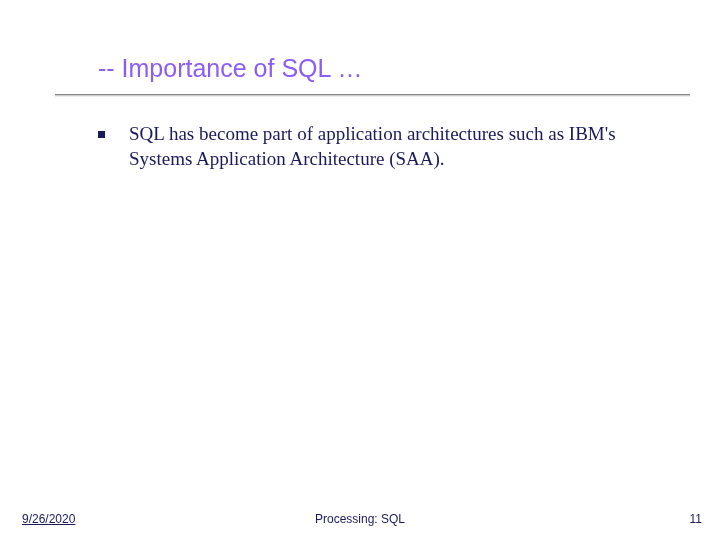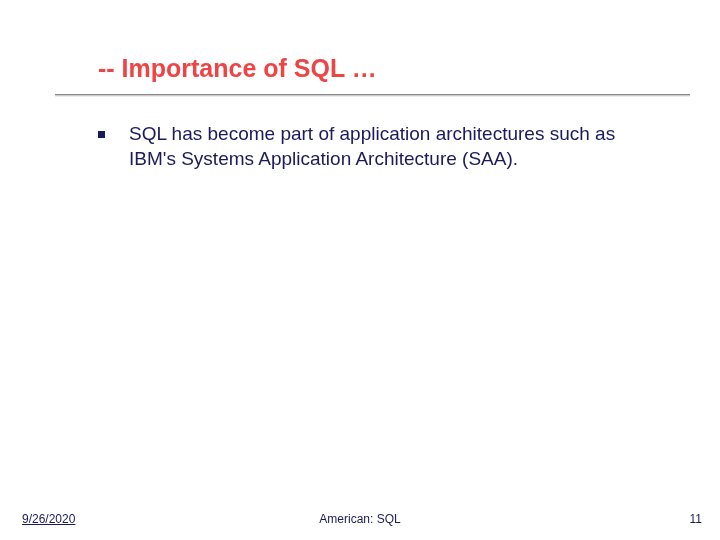--- a/index.html
+++ b/index.html
@@ -20,38 +20,39 @@
     box-sizing: border-box;
   }
   .title-area {
     position: absolute;
     left: 98px;
     top: 54px;
     right: 40px;
   }
   .title {
     font-size: 25px;
-    font-weight: 700;
-    color: #ef4444;
+    font-weight: 400;
+    color: #8b5cf6;
     letter-spacing: 0px;
   }
   .title-underline {
     position: absolute;
     left: 55px;
     right: 30px;
     top: 94px;
     height: 2px;
     background: linear-gradient(to bottom, #888 0%, #888 50%, #ccc 50%, #ccc 100%);
     box-shadow: 0 1px 0 #eee;
   }
   .body {
     position: absolute;
     left: 98px;
     right: 55px;
     top: 122px;
+    font-family: Liberation Serif, serif;
   }
   .bullet-item {
     display: flex;
     align-items: flex-start;
     margin-bottom: 30px;
   }
   .bullet-item.justify .bullet-text {
     text-align: justify;
   }
   .bullet-square {
@@ -109,16 +110,16 @@
     <div class="bullet-item">
       <div class="bullet-square"></div>
       <div class="bullet-text">SQL has become part of application architectures such as IBM's Systems Application Architecture (SAA).</div>
     </div>
 
 
 
   </div>
 
   <div class="footer-left">9/26/2020</div>
-  <div class="footer-center">American: SQL</div>
+  <div class="footer-center">Processing: SQL</div>
   <div class="footer-right">11</div>
 
 </div>
 
 </body></html>

